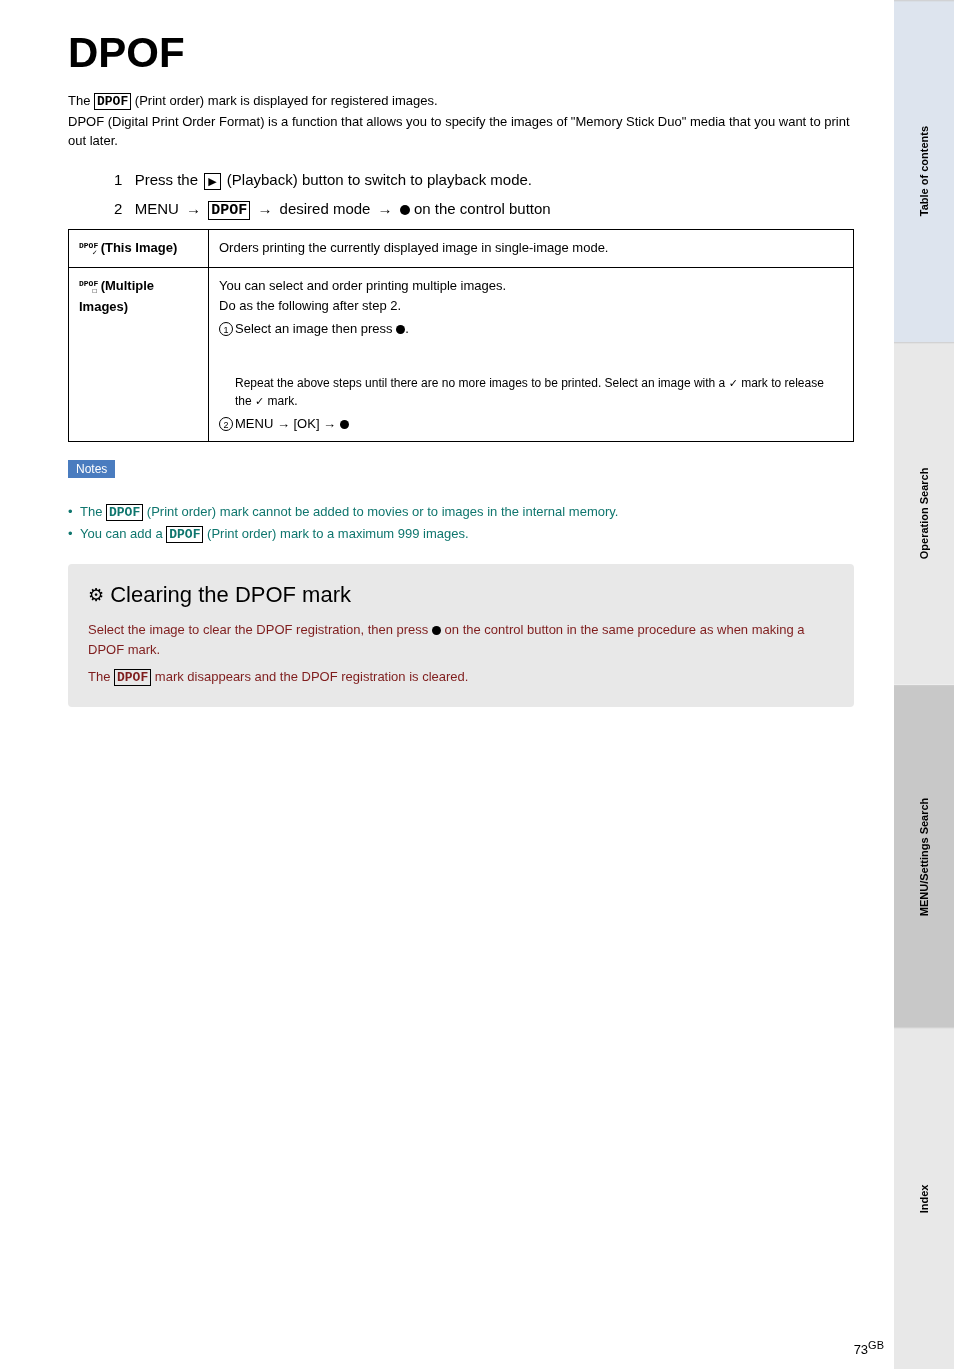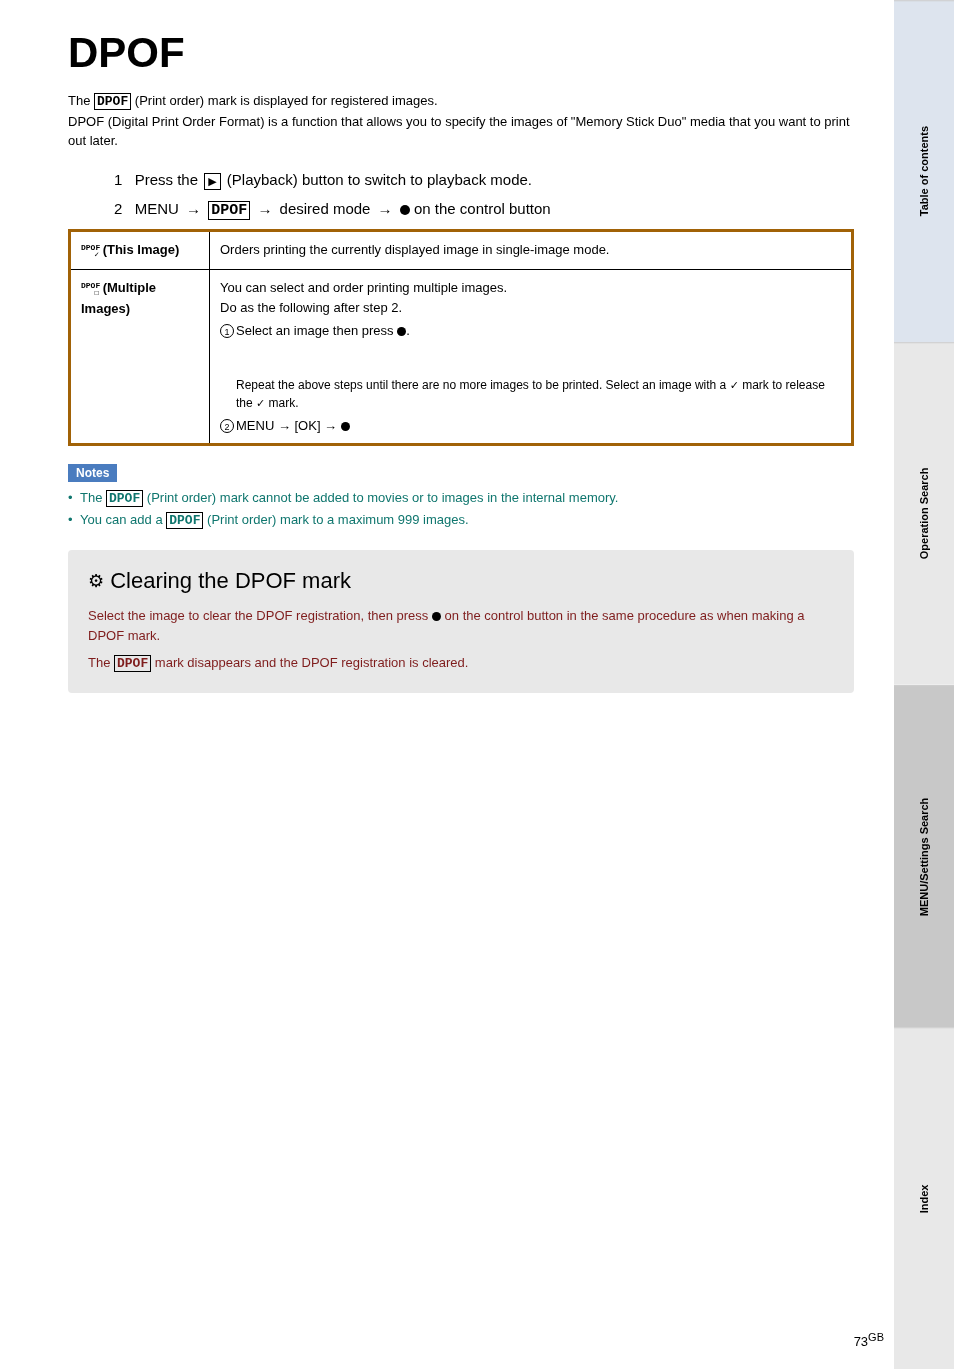--- a/index.html
+++ b/index.html
@@ -124,21 +124,21 @@
       background: #000;
       border-radius: 50%;
       vertical-align: middle;
     }
 
     
     .function-table {
       width: 100%;
       border-collapse: collapse;
       margin-bottom: 18px;
-      border: 3px solid #a16207;
+      border: 1px solid #a16207;
     }
 
     .function-table td {
       border: 1px solid #000;
       padding: 8px 10px;
       vertical-align: top;
       font-size: 13px;
       line-height: 1.5;
     }
 
@@ -161,23 +161,23 @@
     
     .notes-box {
       margin-bottom: 18px;
     }
 
     .notes-label {
       display: inline-block;
       background: #4a7cbf;
       color: #fff;
       font-size: 12px;
-      font-weight: bold;
+      font-weight: normal;
       padding: 2px 8px;
-      margin-bottom: 6px;
+      margin-bottom: 24px;
     }
 
     .notes-content {
       font-size: 13px;
       line-height: 1.6;
       color: #0f766e;
     }
 
     .notes-content li {
       list-style: none;
@@ -215,21 +215,21 @@
 
     .clearing-text {
       font-size: 13px;
       color: #7f1d1d;
       line-height: 1.6;
     }
 
     
     .page-number {
       position: absolute;
-      bottom: 20px;
+      bottom: 12px;
       right: 70px;
       font-size: 13px;
       color: #000;
     }
 
     .gb-suffix {
       font-size: 11px;
       vertical-align: super;
     }
 

